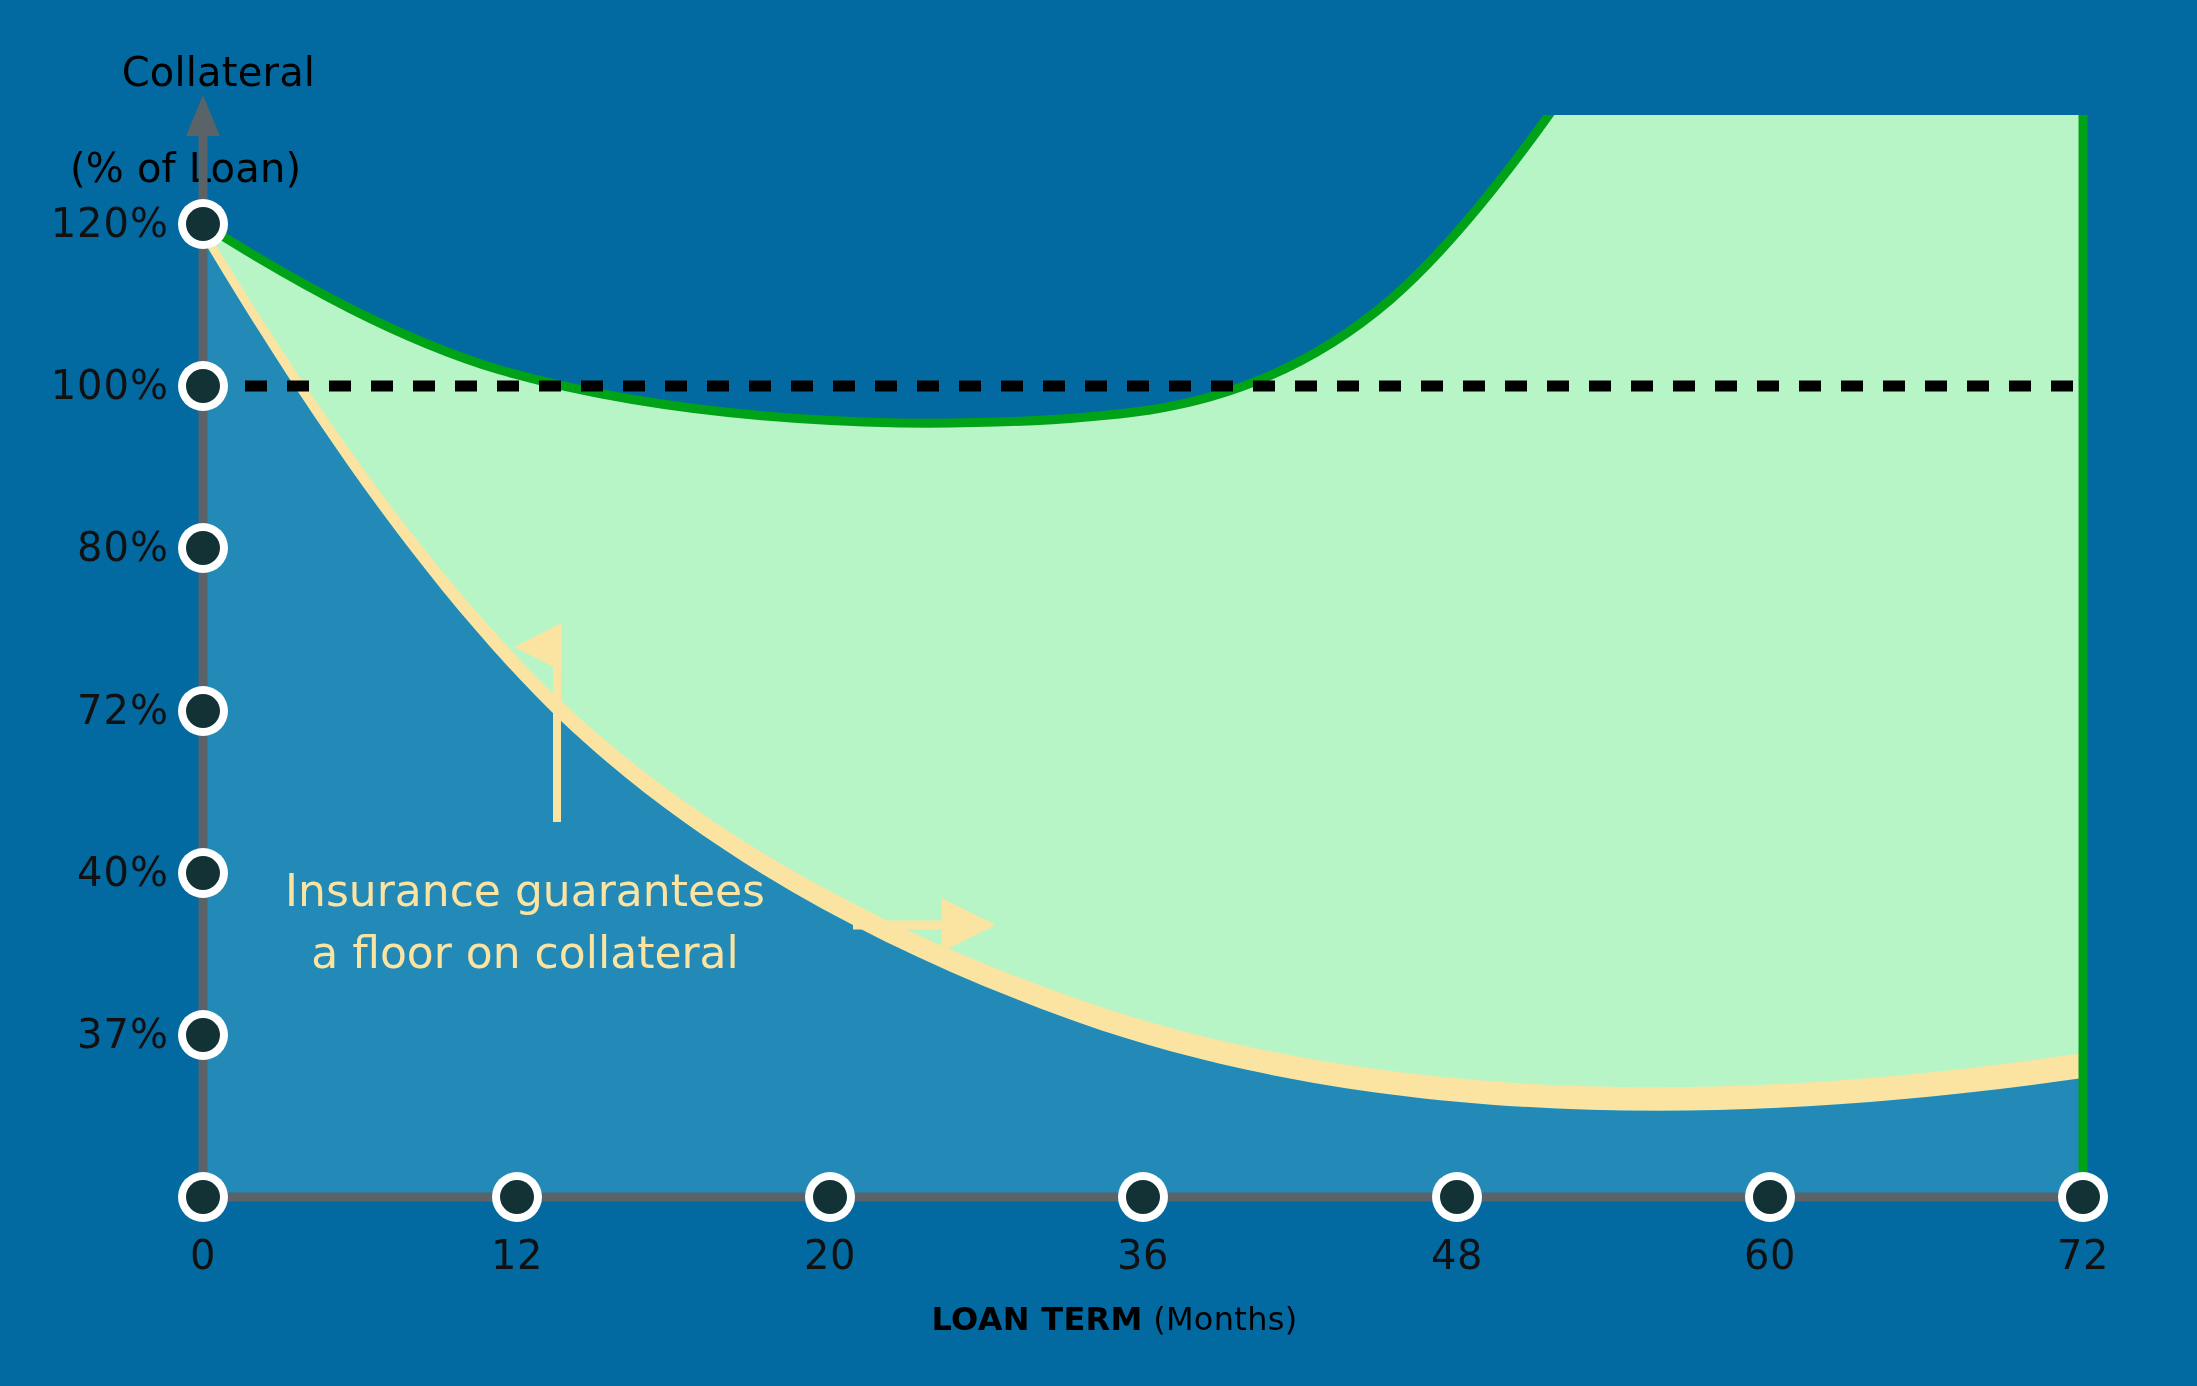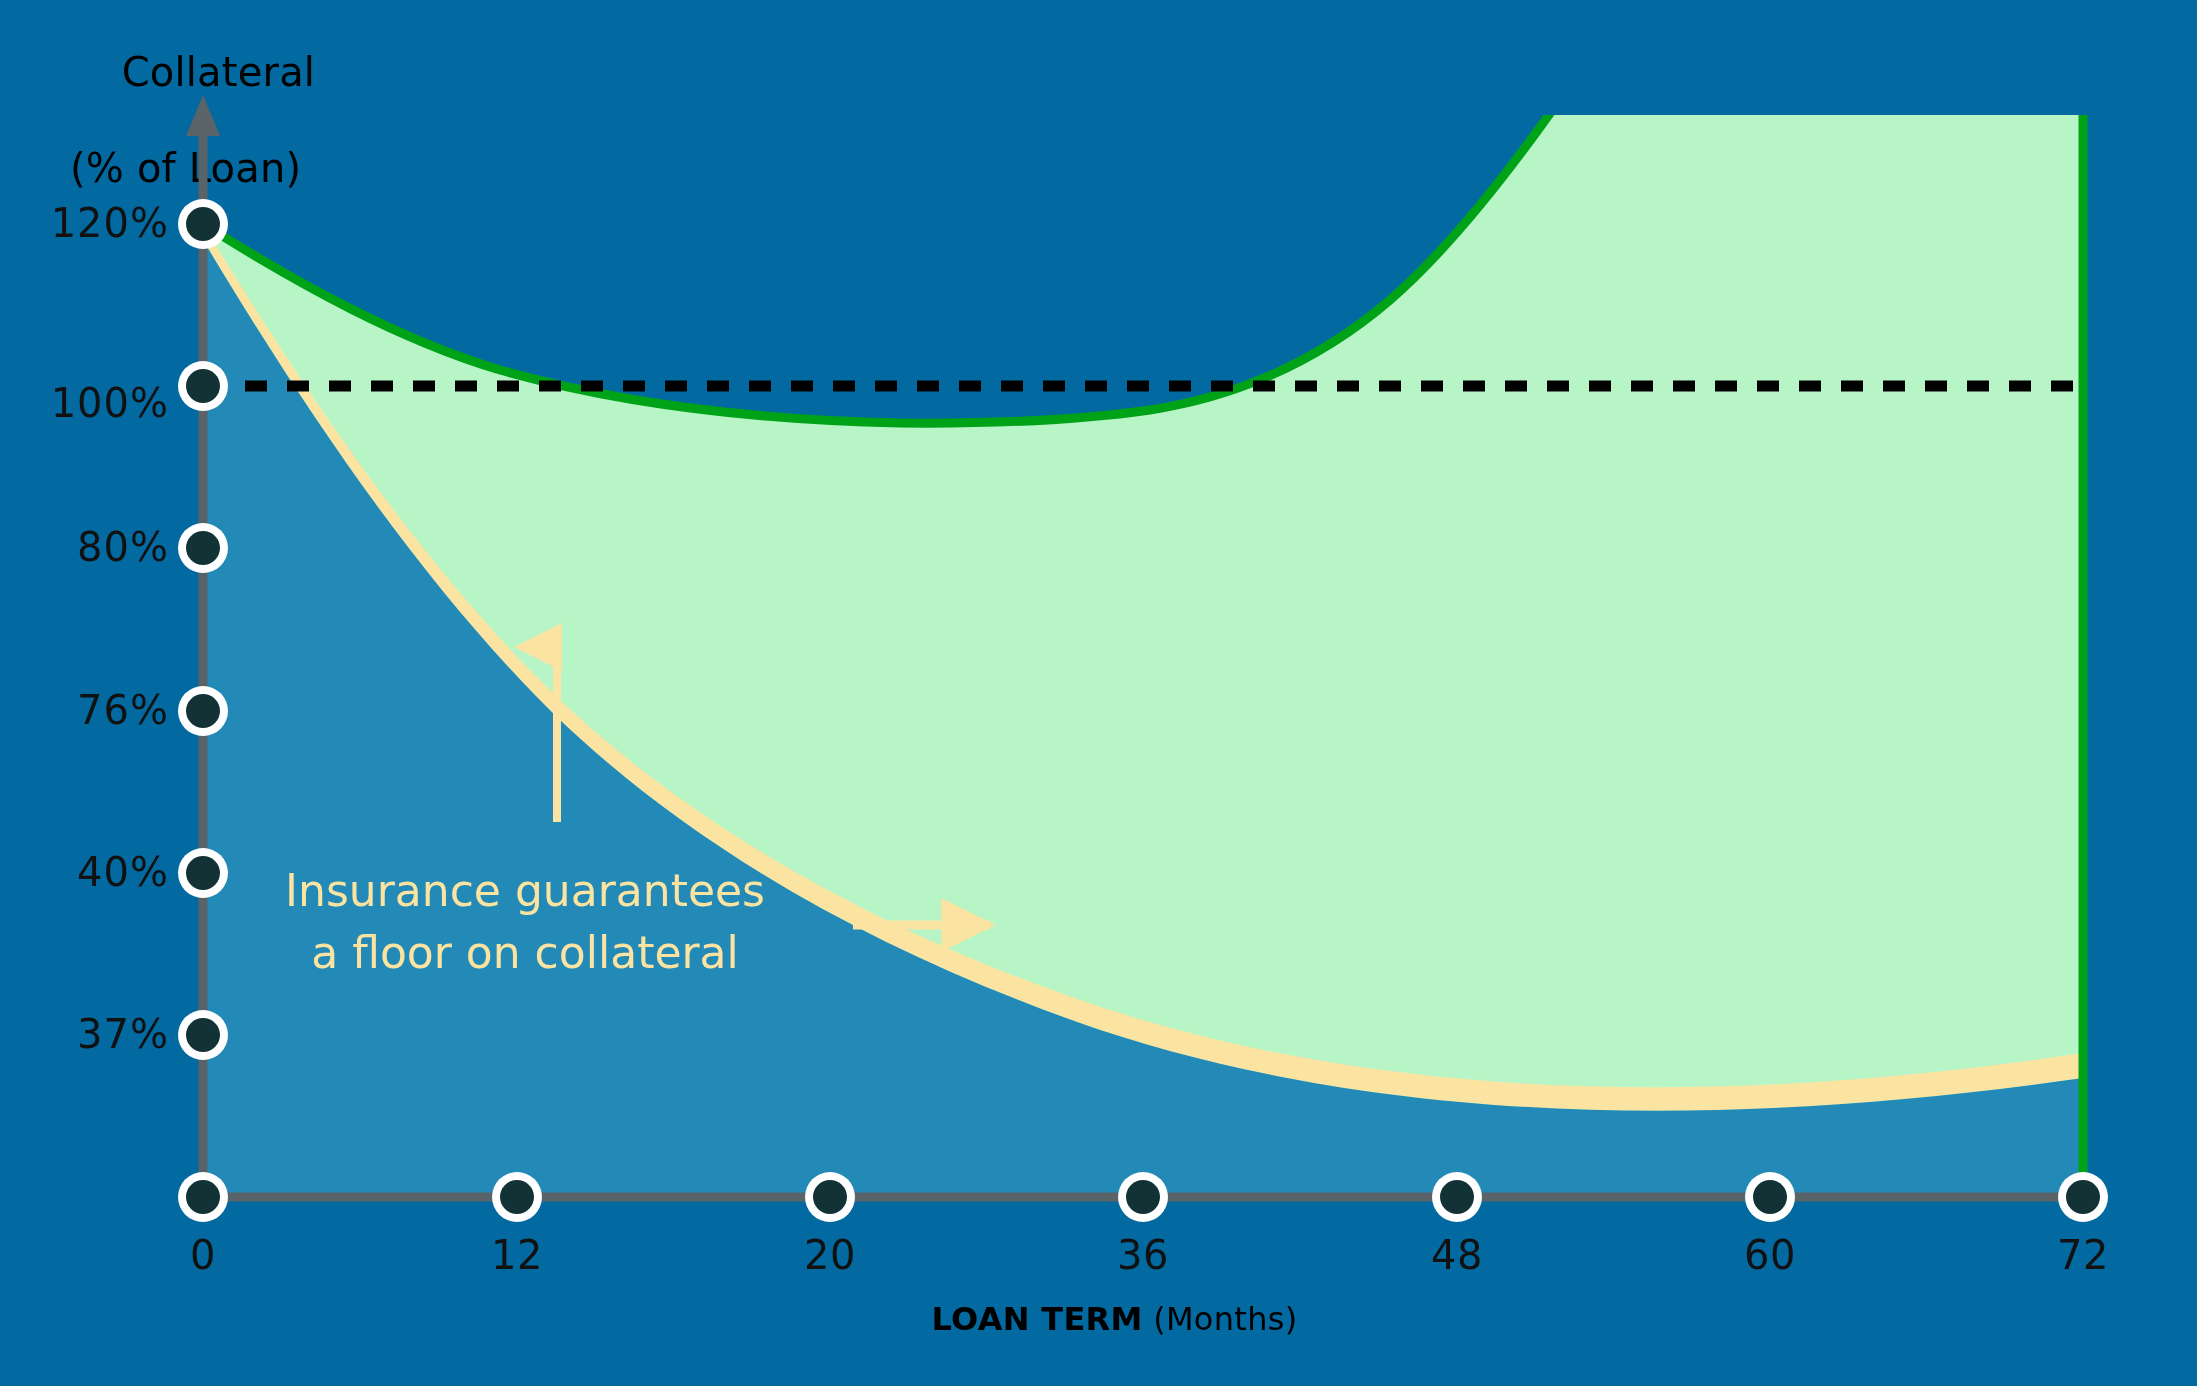--- a/index.html
+++ b/index.html
@@ -173,23 +173,23 @@
       <circle cx="1770" cy="1197" r="17" fill="#123235"></circle>
       <circle cx="2083" cy="1197" r="25" fill="#ffffff"></circle>
       <circle cx="2083" cy="1197" r="17" fill="#123235"></circle>
     </g>
 
     <line x1="557" y1="822" x2="557" y2="647" stroke="#FBE3A1" stroke-width="8" marker-end="url(#upArrowHead)"></line>
     <line x1="853" y1="925" x2="990" y2="925" stroke="#FBE3A1" stroke-width="9" marker-end="url(#rightArrowHead)"></line>
   </svg>
 
   <div class="ytick-label" style="right:2028px; top:200px;">120%</div>
-  <div class="ytick-label" style="right:2028px; top:380px;">100%</div>
+  <div class="ytick-label" style="right:2028px; top:362px;">100%</div>
   <div class="ytick-label" style="right:2028px; top:524px;">80%</div>
-  <div class="ytick-label" style="right:2028px; top:687px;">76%</div>
+  <div class="ytick-label" style="right:2028px; top:687px;">72%</div>
   <div class="ytick-label" style="right:2028px; top:849px;">40%</div>
   <div class="ytick-label" style="right:2028px; top:1011px;">37%</div>
 
   <div class="xtick-label" style="left:203px; top:1232px;">0</div>
   <div class="xtick-label" style="left:517px; top:1232px;">12</div>
   <div class="xtick-label" style="left:830px; top:1232px;">20</div>
   <div class="xtick-label" style="left:1143px; top:1232px;">36</div>
   <div class="xtick-label" style="left:1457px; top:1232px;">48</div>
   <div class="xtick-label" style="left:1770px; top:1232px;">60</div>
   <div class="xtick-label" style="left:2083px; top:1232px;">72</div>

